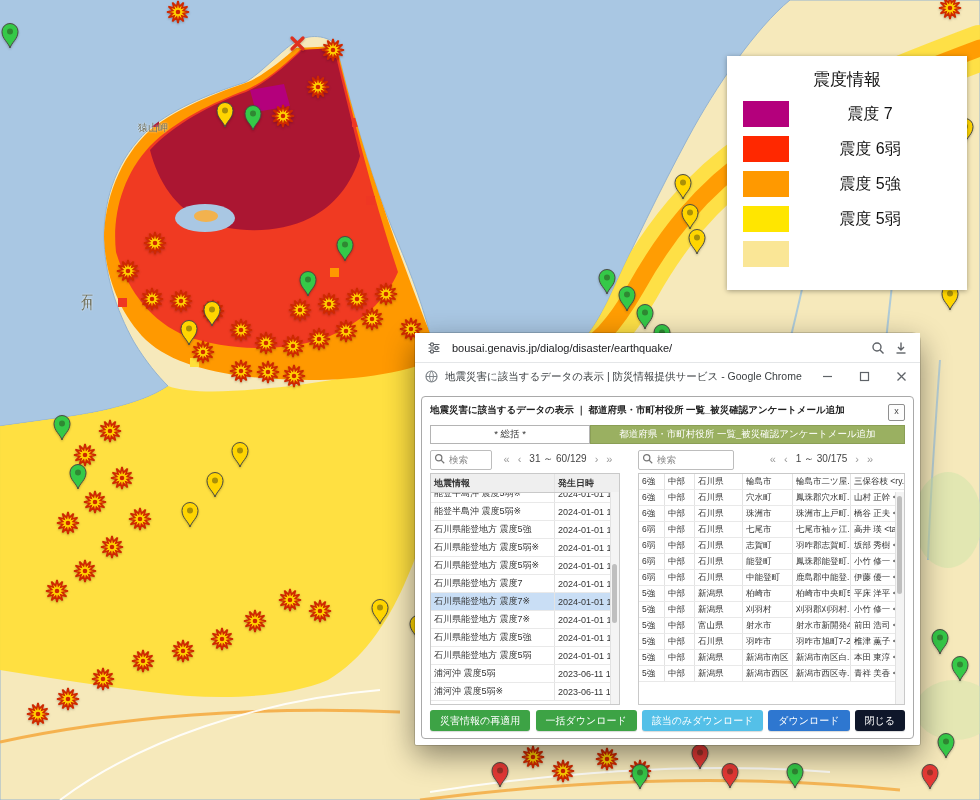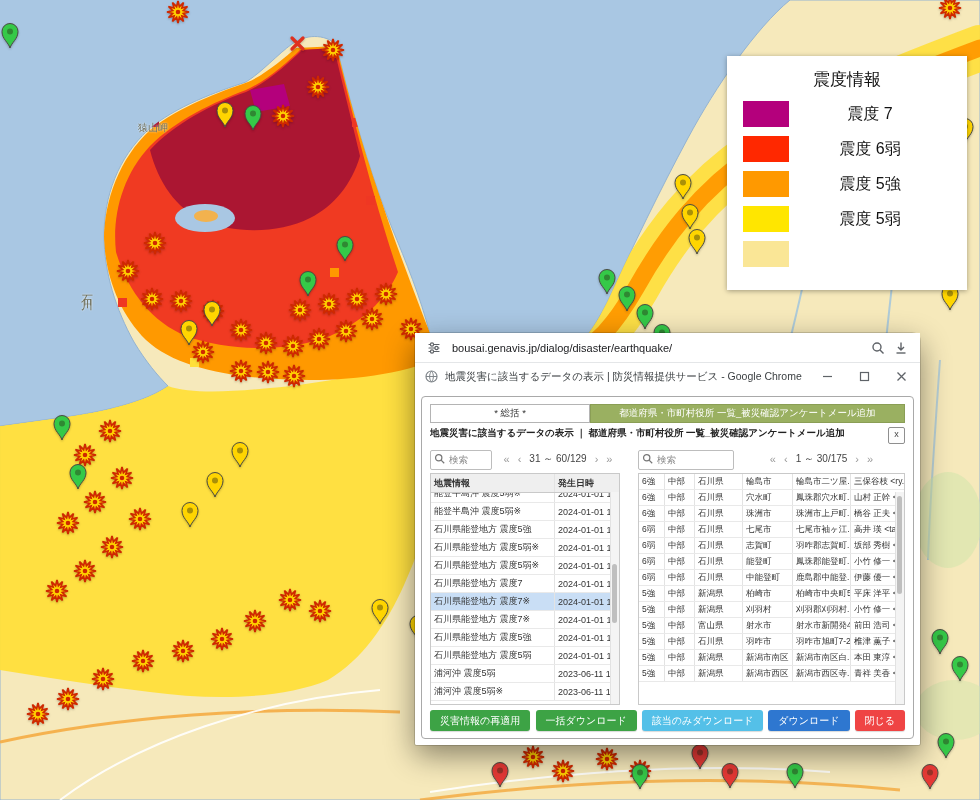--- a/index.html
+++ b/index.html
@@ -702,27 +702,27 @@
       </div>
       <div class="wc">
         <svg width="11" height="11" viewBox="0 0 11 11">
             <path d="M1.5,1.5 L9.5,9.5 M9.5,1.5 L1.5,9.5" stroke="#5f6368" stroke-width="1.3"></path>
           </svg>
       </div>
     </div>
 
     <div id="win-content">
       <div id="dialog">
+        <div id="dialog-header">
+          <div id="dialog-title">地震災害に該当するデータの表示 ｜ 都道府県・市町村役所 一覧_被災確認アンケートメール追加</div>
+          <div id="dialog-close">x</div>
+        </div>
         <div id="tabs">
           <div class="tab" id="tab-summary">* 総括 *</div>
           <div class="tab" id="tab-list" style="background: rgb(154, 176, 97);">都道府県・市町村役所 一覧_被災確認アンケートメール追加</div>
-        </div>
-        <div id="dialog-header">
-          <div id="dialog-title">地震災害に該当するデータの表示 ｜ 都道府県・市町村役所 一覧_被災確認アンケートメール追加</div>
-          <div id="dialog-close">x</div>
         </div>
 
         <div id="panels">
 
           <div class="panel" id="panel-left">
             <div class="toolbar">
               <div class="searchbox">
                 <svg class="sicon" width="11" height="11" viewBox="0 0 14 14">
                   <circle cx="6" cy="6" r="4" fill="none" stroke="#777" stroke-width="1.6"></circle>
                   <line x1="9" y1="9" x2="13" y2="13" stroke="#777" stroke-width="1.6"></line>
@@ -927,18 +927,18 @@
                 </div>
             </div>
           </div>
         </div>
 
         <div id="footer">
           <div class="btn" id="btn-reapply" style="background: rgb(61, 163, 69);">災害情報の再適用</div>
           <div class="btn" style="background: rgb(61, 163, 69);">一括ダウンロード</div>
           <div class="btn" style="background: rgb(84, 192, 232);">該当のみダウンロード</div>
           <div class="btn" style="background: rgb(46, 119, 208);">ダウンロード</div>
-          <div class="btn" style="background: #ef4444;">閉じる</div>
+          <div class="btn" style="background: #0f172a;">閉じる</div>
         </div>
       </div>
     </div>
   </div>
 </div>
 
 </body></html>

